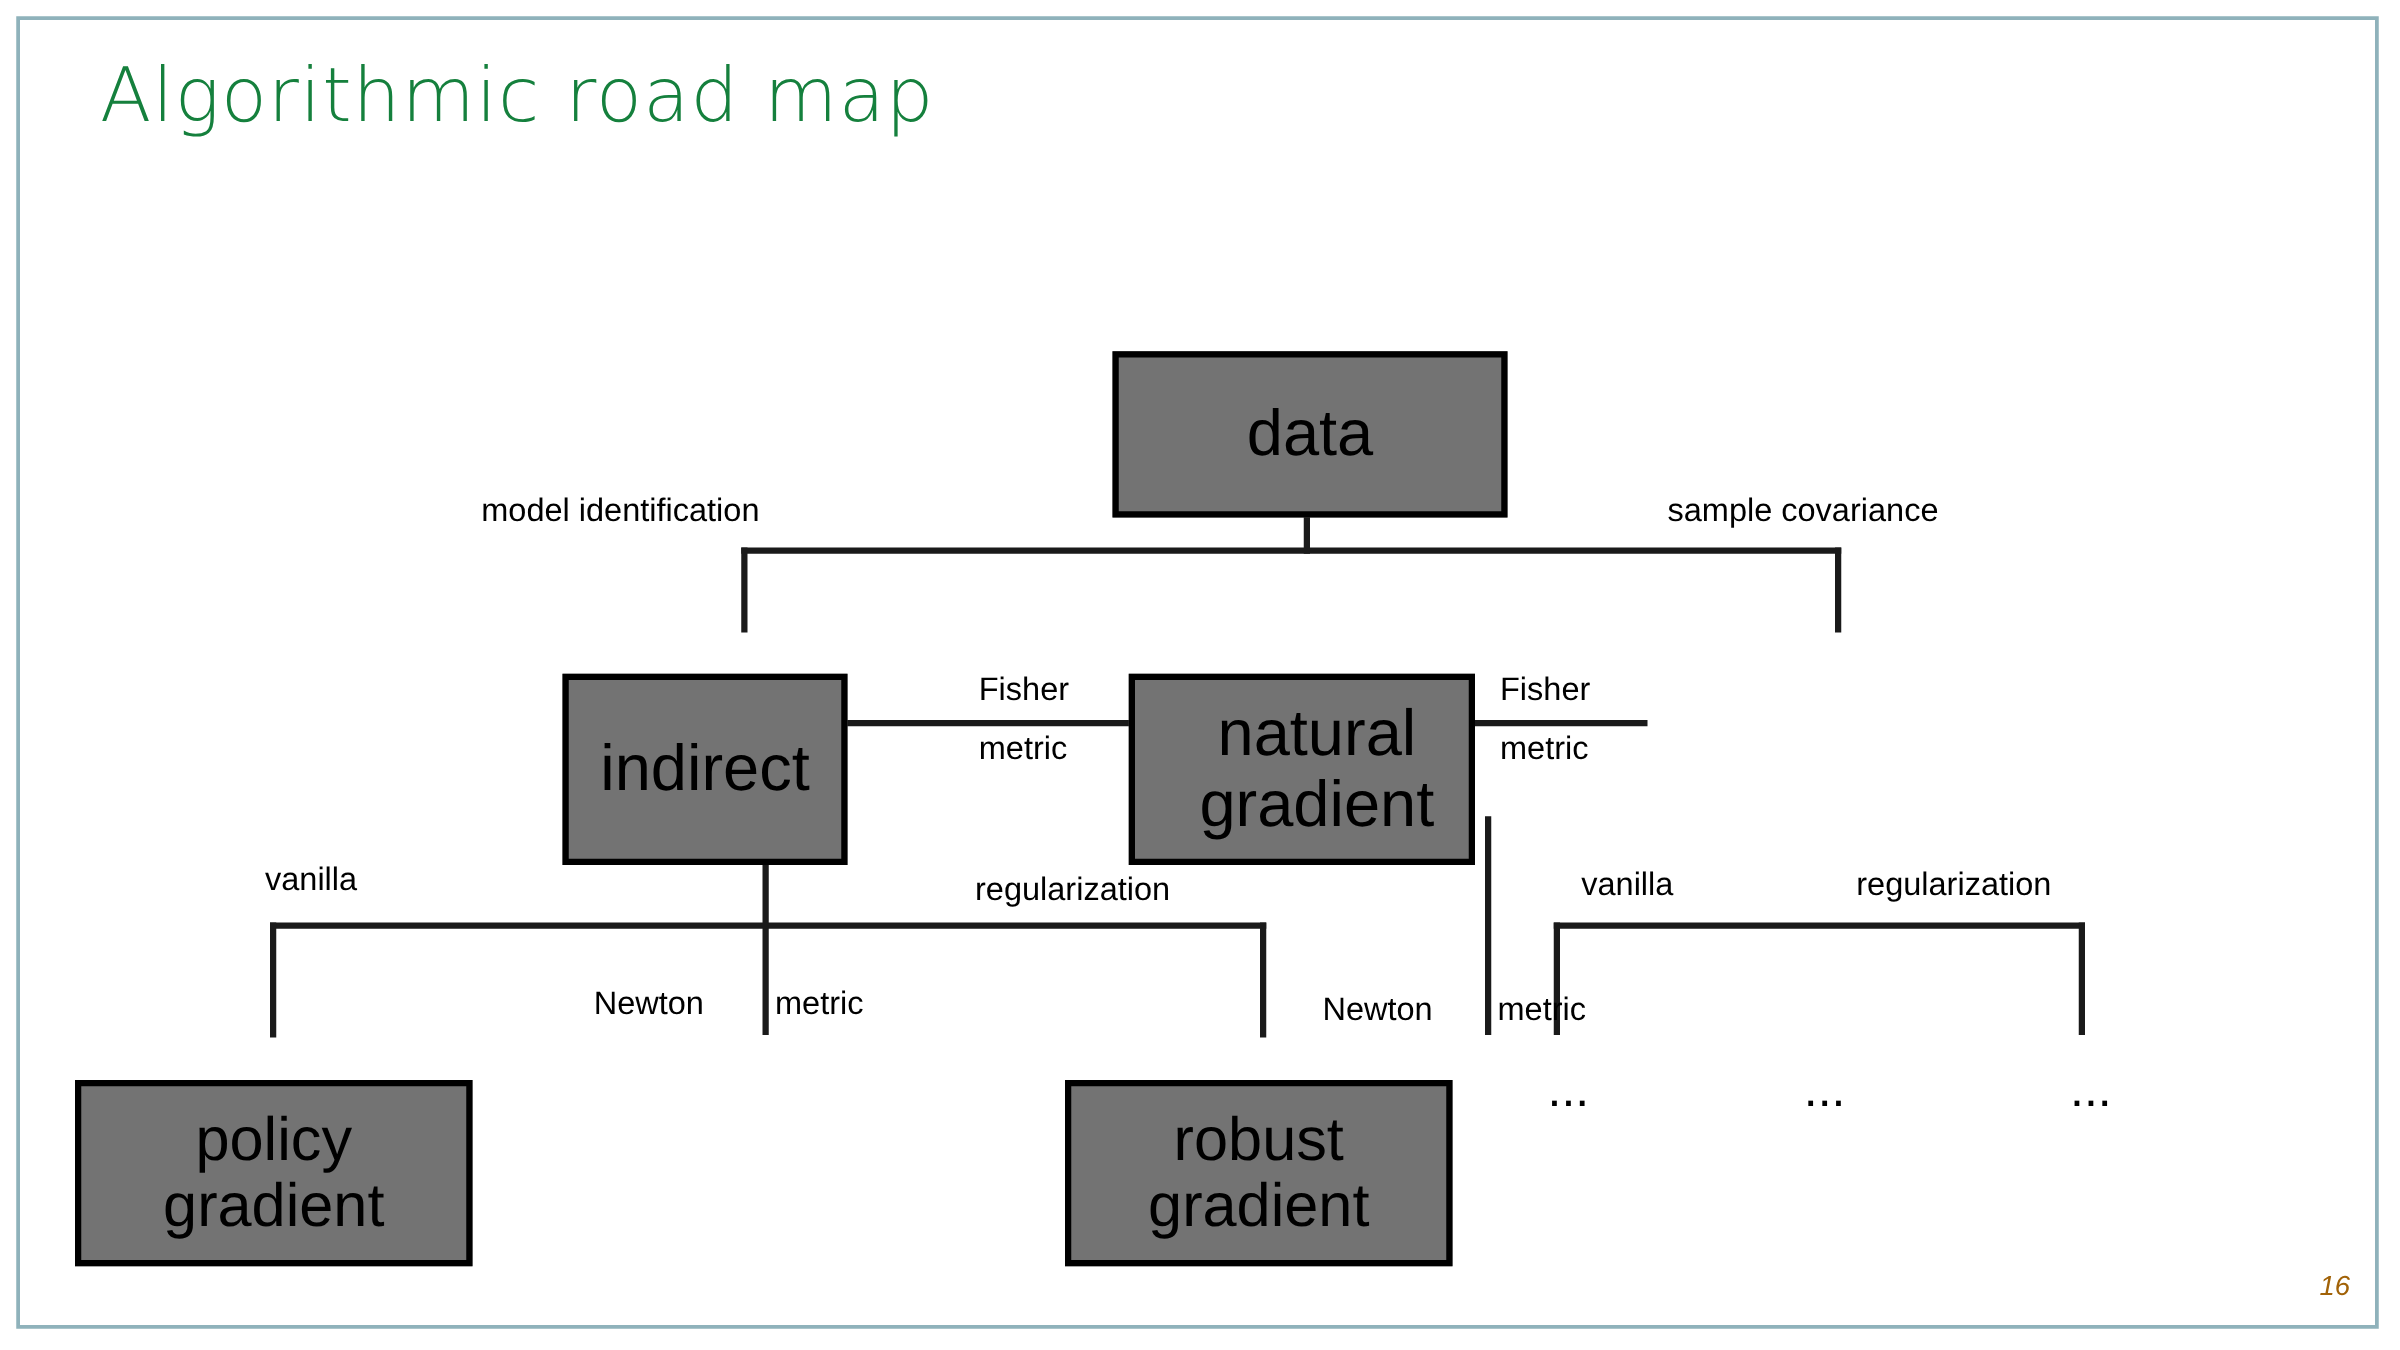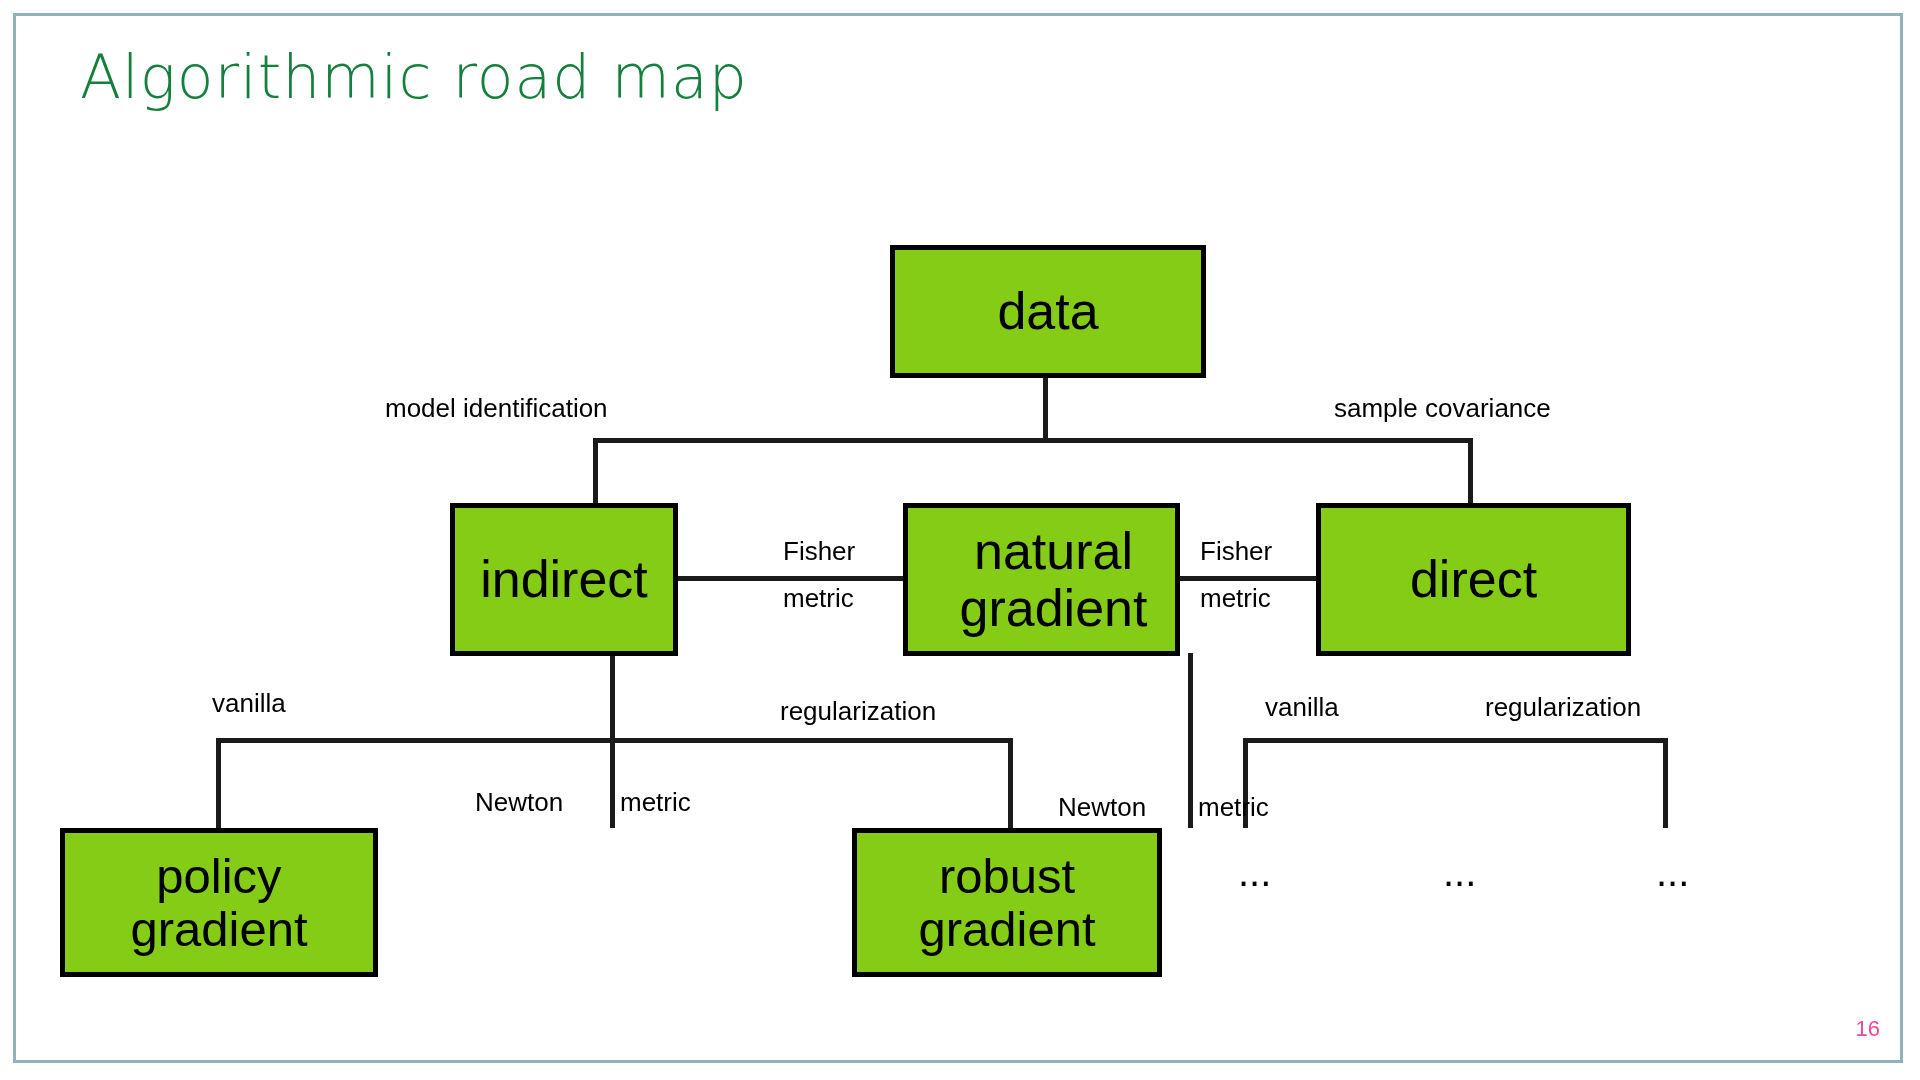--- a/index.html
+++ b/index.html
@@ -37,42 +37,44 @@
     letter-spacing: 1px;
     color: #15803d;
     white-space: nowrap;
   }
   #page-number {
     position: absolute;
     right: 40px;
     bottom: 38px;
     font-family: "Liberation Sans", sans-serif;
     font-size: 22px;
-    color: #ec4899;
+    color: #a16207;
+    font-style: italic;
   }
   #diagram {
     position: absolute;
     left: 0;
     top: 0;
     width: 1920px;
     height: 1080px;
   }
   .node {
     position: absolute;
     box-sizing: border-box;
     border: 5px solid #000000;
-    background: #84cc16;
+    background: #737373;
     display: flex;
     align-items: center;
     justify-content: center;
     text-align: center;
     color: #000000;
     font-family: "Liberation Sans", sans-serif;
     line-height: 1.08;
     white-space: pre-line;
+    margin-top: 36px;
   }
   .node-lg { font-size: 52px; }
   .node-md { font-size: 49px; }
   .edge-label {
     position: absolute;
     color: #000000;
     font-family: "Liberation Sans", sans-serif;
     font-size: 26px;
     white-space: nowrap;
     background: #ffffff;
@@ -123,21 +125,20 @@
     <div class="line" style="left:1243px; top:738px; width:5px; height:90px;"></div>
     <div class="line" style="left:1663px; top:738px; width:5px; height:90px;"></div>
 
     <div class="node node-lg" style="left:890px; top:245px; width:316px; height:133px;">data</div>
 
     <div class="node node-lg" style="left:450px; top:503px; width:228px; height:153px;">indirect</div>
 
     <div class="node node-lg" style="left:903px; top:503px; width:277px; height:153px;padding-left:24px;">natural
 gradient</div>
 
-    <div class="node node-lg" style="left:1316px; top:503px; width:315px; height:153px;">direct</div>
 
     <div class="node node-md" style="left:60px; top:828px; width:318px; height:149px;">policy
 gradient</div>
 
 
     <div class="node node-md" style="left:852px; top:828px; width:310px; height:149px;">robust
 gradient</div>
 
     <div class="edge-label" style="left:385px; top:395px;">model identification</div>
 

